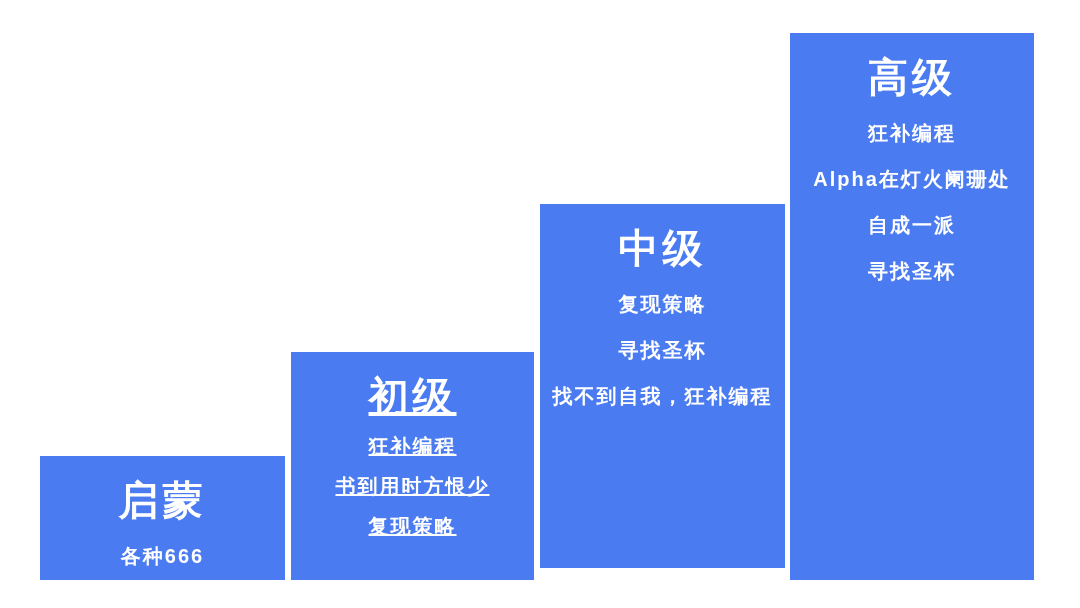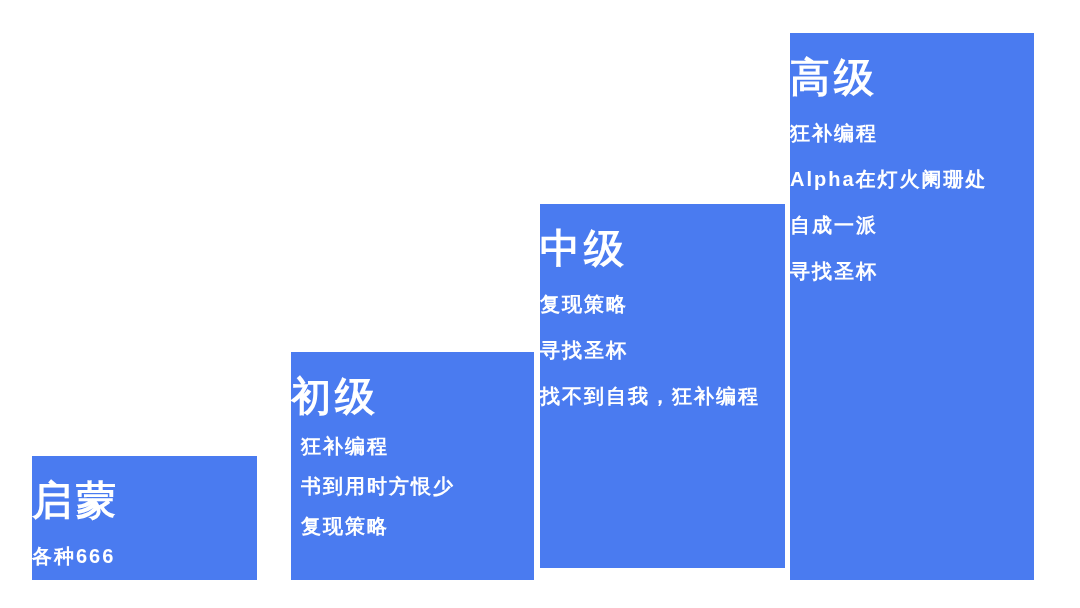--- a/index.html
+++ b/index.html
@@ -14,26 +14,27 @@
   .stage {
     position: relative;
     width: 1080px;
     height: 608px;
     background: #ffffff;
   }
   .step {
     position: absolute;
     background: #4A7BF0;
     color: #ffffff;
+    text-align: center;
     box-sizing: border-box;
     padding-top: 20px;
   }
   
-  .step-1 { left: 32px;  top: 456px; width: 225px; height: 124px; }
-  .step-2 { left: 291px; top: 352px; width: 243px; height: 228px; }
+  .step-1 { left: 40px;  top: 456px; width: 245px; height: 124px; }
+  .step-2 { left: 291px; top: 352px; width: 243px; height: 228px; text-decoration: underline; }
   .step-3 { left: 540px; top: 204px; width: 245px; height: 364px; }
   .step-4 { left: 790px; top: 33px;  width: 244px; height: 547px; }
 
   .step-title {
     font-size: 40px;
     font-weight: 700;
     letter-spacing: 4px;
     line-height: 48px;
   }
   .step-items {

